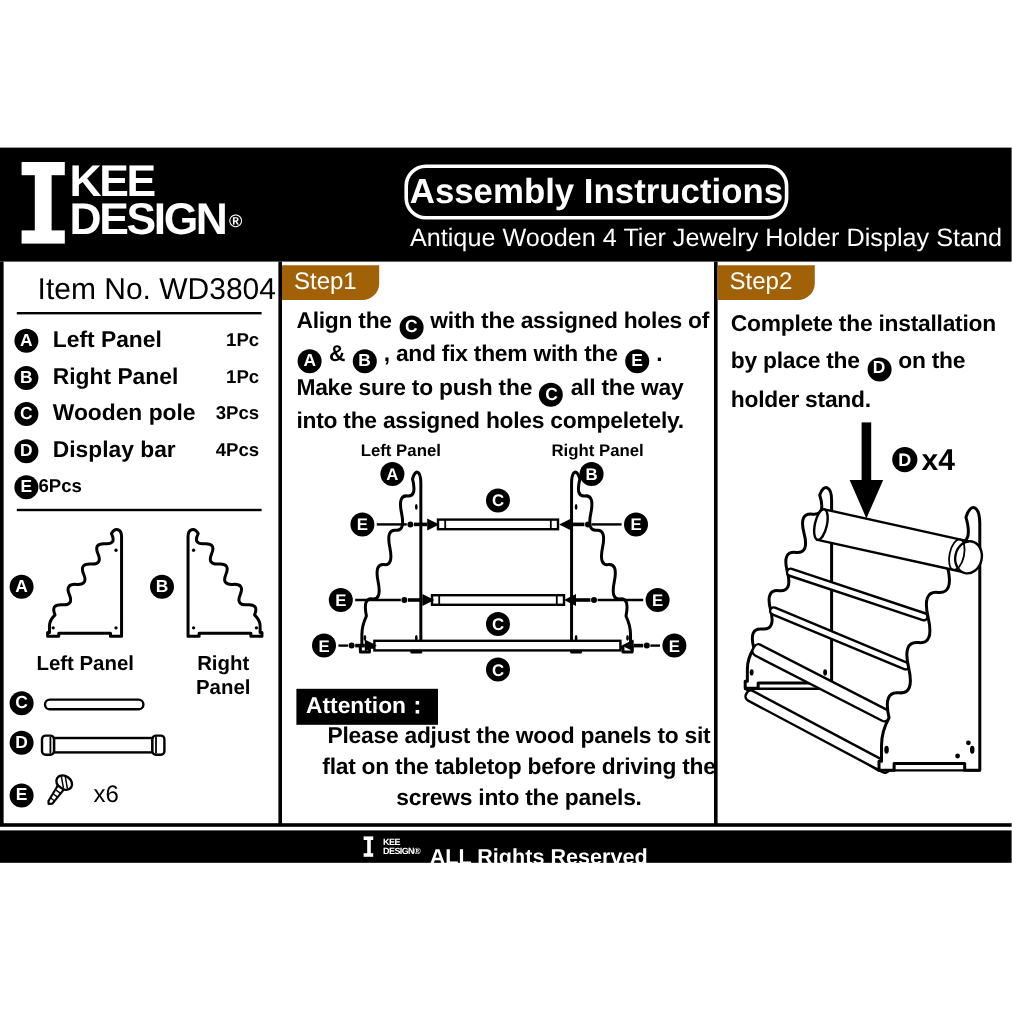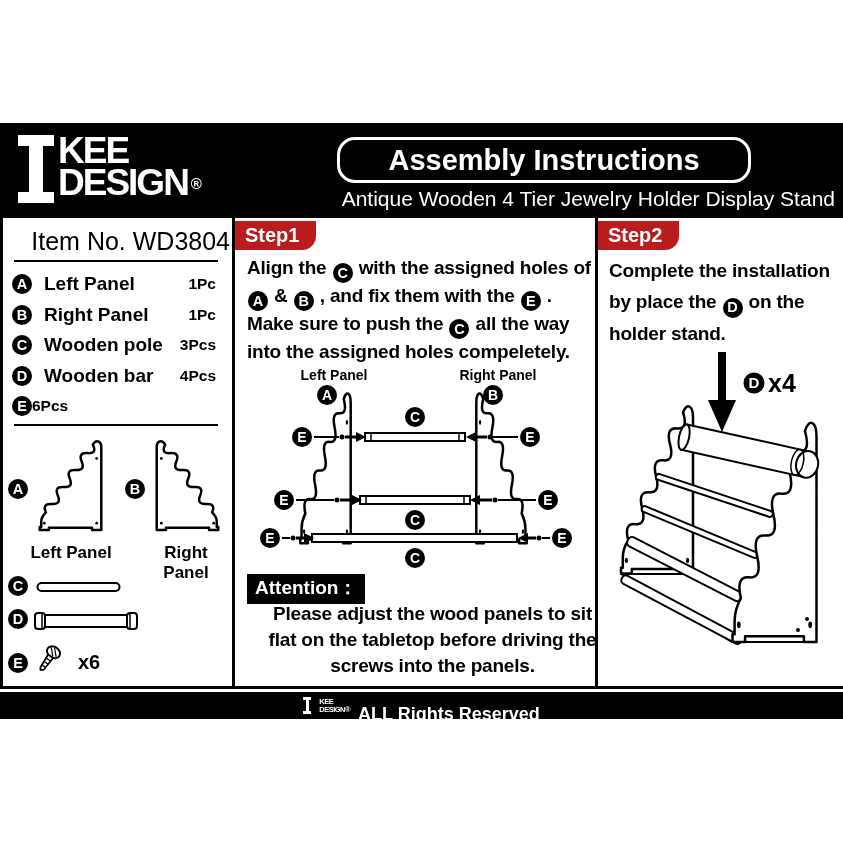--- a/index.html
+++ b/index.html
@@ -9,38 +9,38 @@
   
   .header{position:absolute;left:0;top:123px;width:843px;height:95px;background:#000;color:#fff;}
   .logo{position:absolute;left:18px;top:12px;display:flex;align-items:flex-start;}
   .bigI{position:relative;width:36px;height:68px;margin-right:4px;}
   .bigI .bar{position:absolute;left:0;width:36px;height:11px;background:#fff;}
   .bigI .bar.top{top:0;}
   .bigI .bar.bot{bottom:0;}
   .bigI .stem{position:absolute;left:11px;top:6px;width:14px;height:56px;background:#fff;}
   .logotxt{font-weight:bold;font-size:37px;line-height:32px;letter-spacing:-2px;}
   .logotxt .reg{font-size:15px;letter-spacing:0;vertical-align:6px;margin-left:3px;}
-  .titlebox{position:absolute;left:337px;top:14px;width:414px;height:46px;border:3.5px solid #fff;border-radius:18px;
+  .titlebox{position:absolute;left:337px;top:14px;width:320px;height:46px;border:3.5px solid #fff;border-radius:18px;
             display:flex;align-items:center;justify-content:center;font-size:29px;font-weight:bold;}
   .subtitle{position:absolute;left:220px;right:8px;top:64px;text-align:right;font-size:21px;font-weight:normal;}
   
   .vline,.hline{position:absolute;background:#000;}
   
   .itemno{position:absolute;left:4px;top:227px;width:226px;text-align:right;font-size:25px;}
   .rule{position:absolute;height:2px;background:#000;}
   .parts{position:absolute;left:12px;top:269px;width:210px;}
   .prow{display:flex;align-items:center;height:30.5px;}
   .cb{display:inline-flex;align-items:center;justify-content:center;width:20px;height:20px;border-radius:50%;
       background:#000;color:#fff;font-weight:bold;font-size:14.5px;flex:0 0 20px;vertical-align:-4px;}
   .pname{font-size:19px;font-weight:bold;margin-left:12px;flex:1;}
   .pqty{font-size:15.5px;font-weight:bold;margin-right:6px;}
   .plabel{position:absolute;font-size:17px;font-weight:bold;text-align:center;}
-  .x6{position:absolute;left:78px;top:651px;font-size:20px;font-weight:bold;}
-  
-  .tab{position:absolute;width:81px;height:29px;background:#b91c1c;color:#fff;font-size:20px;font-weight:bold;
+  .x6{position:absolute;left:78px;top:651px;font-size:20px;font-weight:normal;}
+  
+  .tab{position:absolute;width:81px;height:29px;background:#a16207;color:#fff;font-size:20px;font-weight:normal;
        line-height:28px;padding-left:10px;border-radius:0 0 14px 0;}
   .para{position:absolute;font-size:19px;font-weight:bold;line-height:26px;letter-spacing:-0.2px;}
   .para .cb{margin:0 1px;}
   .attn-label{position:absolute;left:247px;top:574px;background:#000;color:#fff;font-size:19px;font-weight:bold;
               padding:1px 8px 3px 8px;text-align:right;}
   
   .footer{position:absolute;left:0;top:692px;width:843px;height:27px;background:#000;color:#fff;
           display:flex;align-items:center;justify-content:center;gap:8px;}
   .miniI{position:relative;width:8px;height:17px;}
   .miniI .bar{position:absolute;left:0;width:8px;height:3px;background:#fff;}
@@ -111,21 +111,21 @@
       <span class="pname">Right Panel</span>
       <span class="pqty">1Pc</span>
     </div>
     <div class="prow">
       <span class="cb">C</span>
       <span class="pname">Wooden pole</span>
       <span class="pqty">3Pcs</span>
     </div>
     <div class="prow">
       <span class="cb">D</span>
-      <span class="pname">Wooden bar</span>
+      <span class="pname">Display bar</span>
       <span class="pqty">4Pcs</span>
     </div>
     <div class="prow">
       <span class="cb">E</span>
       <span class="pqty">6Pcs</span>
     </div>
   </div>
   <div class="rule" style="left:14px;top:424px;width:204px;"></div>
 
   <span class="cb abs" style="left:8px;top:479px;">A</span>

